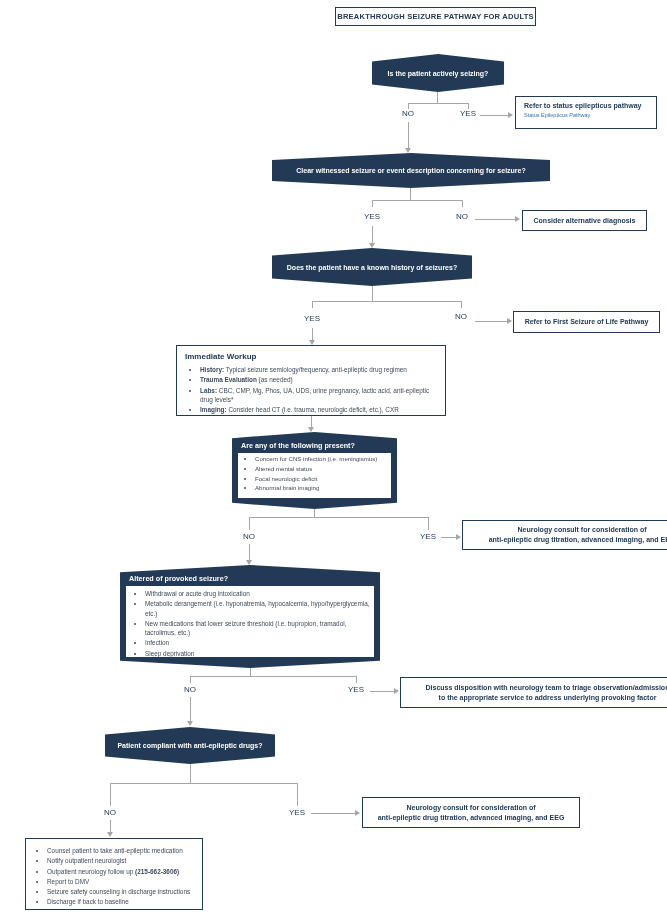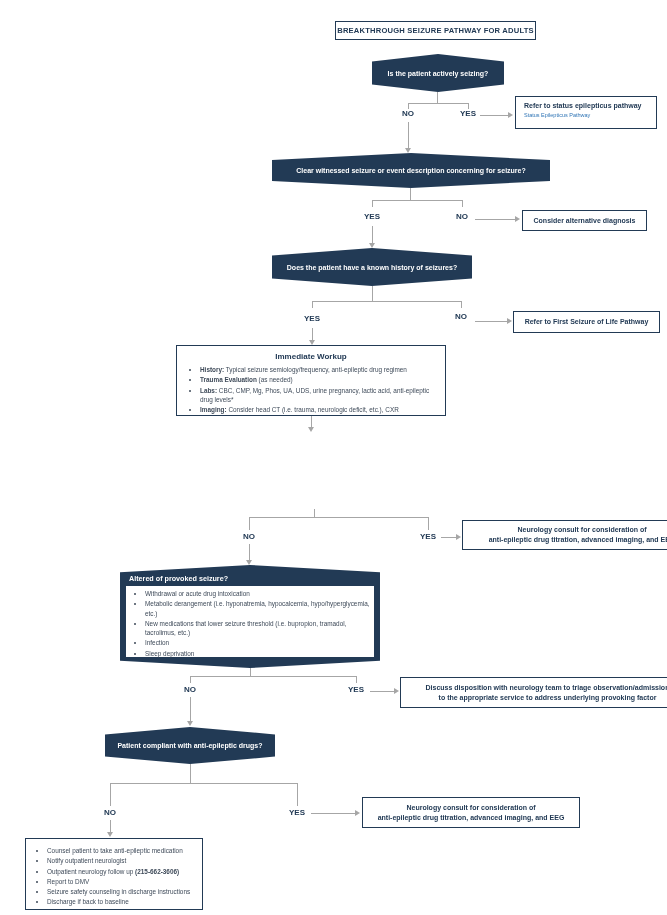--- a/index.html
+++ b/index.html
@@ -20,34 +20,34 @@
   .ctr{display:flex;flex-direction:column;align-items:center;justify-content:center;text-align:center;
        font-weight:bold;font-size:7px;line-height:1.4;}
   .leftpad{padding:5px 6px 4px 8px;}
   .reftitle{font-weight:bold;font-size:7px;}
   .link{color:#2E74B5;font-size:5.5px;font-weight:normal;margin-top:3px;}
 
   
   .line{position:absolute;background:#A6A6A6;}
   .ar{position:absolute;width:0;height:0;border-top:3px solid transparent;border-bottom:3px solid transparent;border-left:5px solid #A6A6A6;}
   .ad{position:absolute;width:0;height:0;border-left:3px solid transparent;border-right:3px solid transparent;border-top:5px solid #A6A6A6;}
-  .lbl{position:absolute;transform:translateX(-50%);font-weight:bold;font-size:8px;color:#223A55;}
+  .lbl{position:absolute;transform:translateX(-50%);font-weight:normal;font-size:8px;color:#223A55;}
 
   
   ul{margin:0;padding-left:15px;list-style:disc;}
   li{font-size:6.4px;line-height:1.45;color:#3E4A59;margin-bottom:1px;}
   .b{font-weight:bold;}
-  .wk-title{text-align:center;font-weight:bold;font-size:8px;color:#223A55;margin:6px 0 4px 0;}
+  .wk-title{text-align:left;font-weight:bold;font-size:8px;color:#223A55;margin:6px 0 4px 0;}
 </style>
 </head>
 <body>
 
 <div id="canvas">
 
-  <div class="obox titlebox" style="left:335px;top:21px;width:201px;height:19px;">BREAKTHROUGH SEIZURE PATHWAY FOR ADULTS</div>
+  <div class="obox titlebox" style="left:335px;top:7px;width:201px;height:19px;">BREAKTHROUGH SEIZURE PATHWAY FOR ADULTS</div>
 
   <div class="hex" style="left:372px;top:54px;width:132px;height:38px;">Is the patient actively seizing?</div>
 
   <div class="line" style="left:437px;top:92px;width:1px;height:11px;"></div>
   <div class="line" style="left:408px;top:103px;width:61px;height:1px;"></div>
   <div class="line" style="left:408px;top:103px;width:1px;height:6px;"></div>
   <div class="line" style="left:468px;top:103px;width:1px;height:6px;"></div>
   <div class="lbl" style="left:408px;top:109px;">NO</div>
   <div class="lbl" style="left:468px;top:109px;">YES</div>
   <div class="line" style="left:480px;top:115px;width:28px;height:1px;"></div>
@@ -99,20 +99,31 @@
       <li><span class="b">History:</span><span> Typical seizure semiology/frequency, anti-epileptic drug regimen</span></li>
       <li><span class="b">Trauma Evaluation</span><span> (as needed)</span></li>
       <li><span class="b">Labs:</span><span> CBC, CMP, Mg, Phos, UA, UDS, urine pregnancy, lactic acid, anti-epileptic drug levels*</span></li>
       <li><span class="b">Imaging:</span><span> Consider head CT (i.e. trauma, neurologic deficit, etc.), CXR</span></li>
     </ul>
   </div>
 
   <div class="line" style="left:311px;top:416px;width:1px;height:11px;"></div>
   <div class="ad" style="left:308px;top:427px;"></div>
 
+  <div class="hexpanel" style="left:232px;top:432px;width:165px;height:77px;">
+    <div class="hdr">Are any of the following present?</div>
+    <div class="panel" style="left:6px;top:21px;width:153px;height:45px;padding:2px 0 0 4px;box-sizing:border-box;">
+      <ul style="padding-left:13px;">
+        <li style="font-size:6.1px;">Concern for CNS infection (i.e. meningismus)</li>
+        <li style="font-size:6.1px;">Altered mental status</li>
+        <li style="font-size:6.1px;">Focal neurologic deficit</li>
+        <li style="font-size:6.1px;">Abnormal brain imaging</li>
+      </ul>
+    </div>
+  </div>
 
   <div class="line" style="left:314px;top:509px;width:1px;height:8px;"></div>
   <div class="line" style="left:249px;top:517px;width:180px;height:1px;"></div>
   <div class="line" style="left:249px;top:517px;width:1px;height:13px;"></div>
   <div class="line" style="left:428px;top:517px;width:1px;height:13px;"></div>
   <div class="lbl" style="left:249px;top:532px;">NO</div>
   <div class="lbl" style="left:428px;top:532px;">YES</div>
   <div class="line" style="left:441px;top:537px;width:15px;height:1px;"></div>
   <div class="ar" style="left:456px;top:534px;"></div>
 

